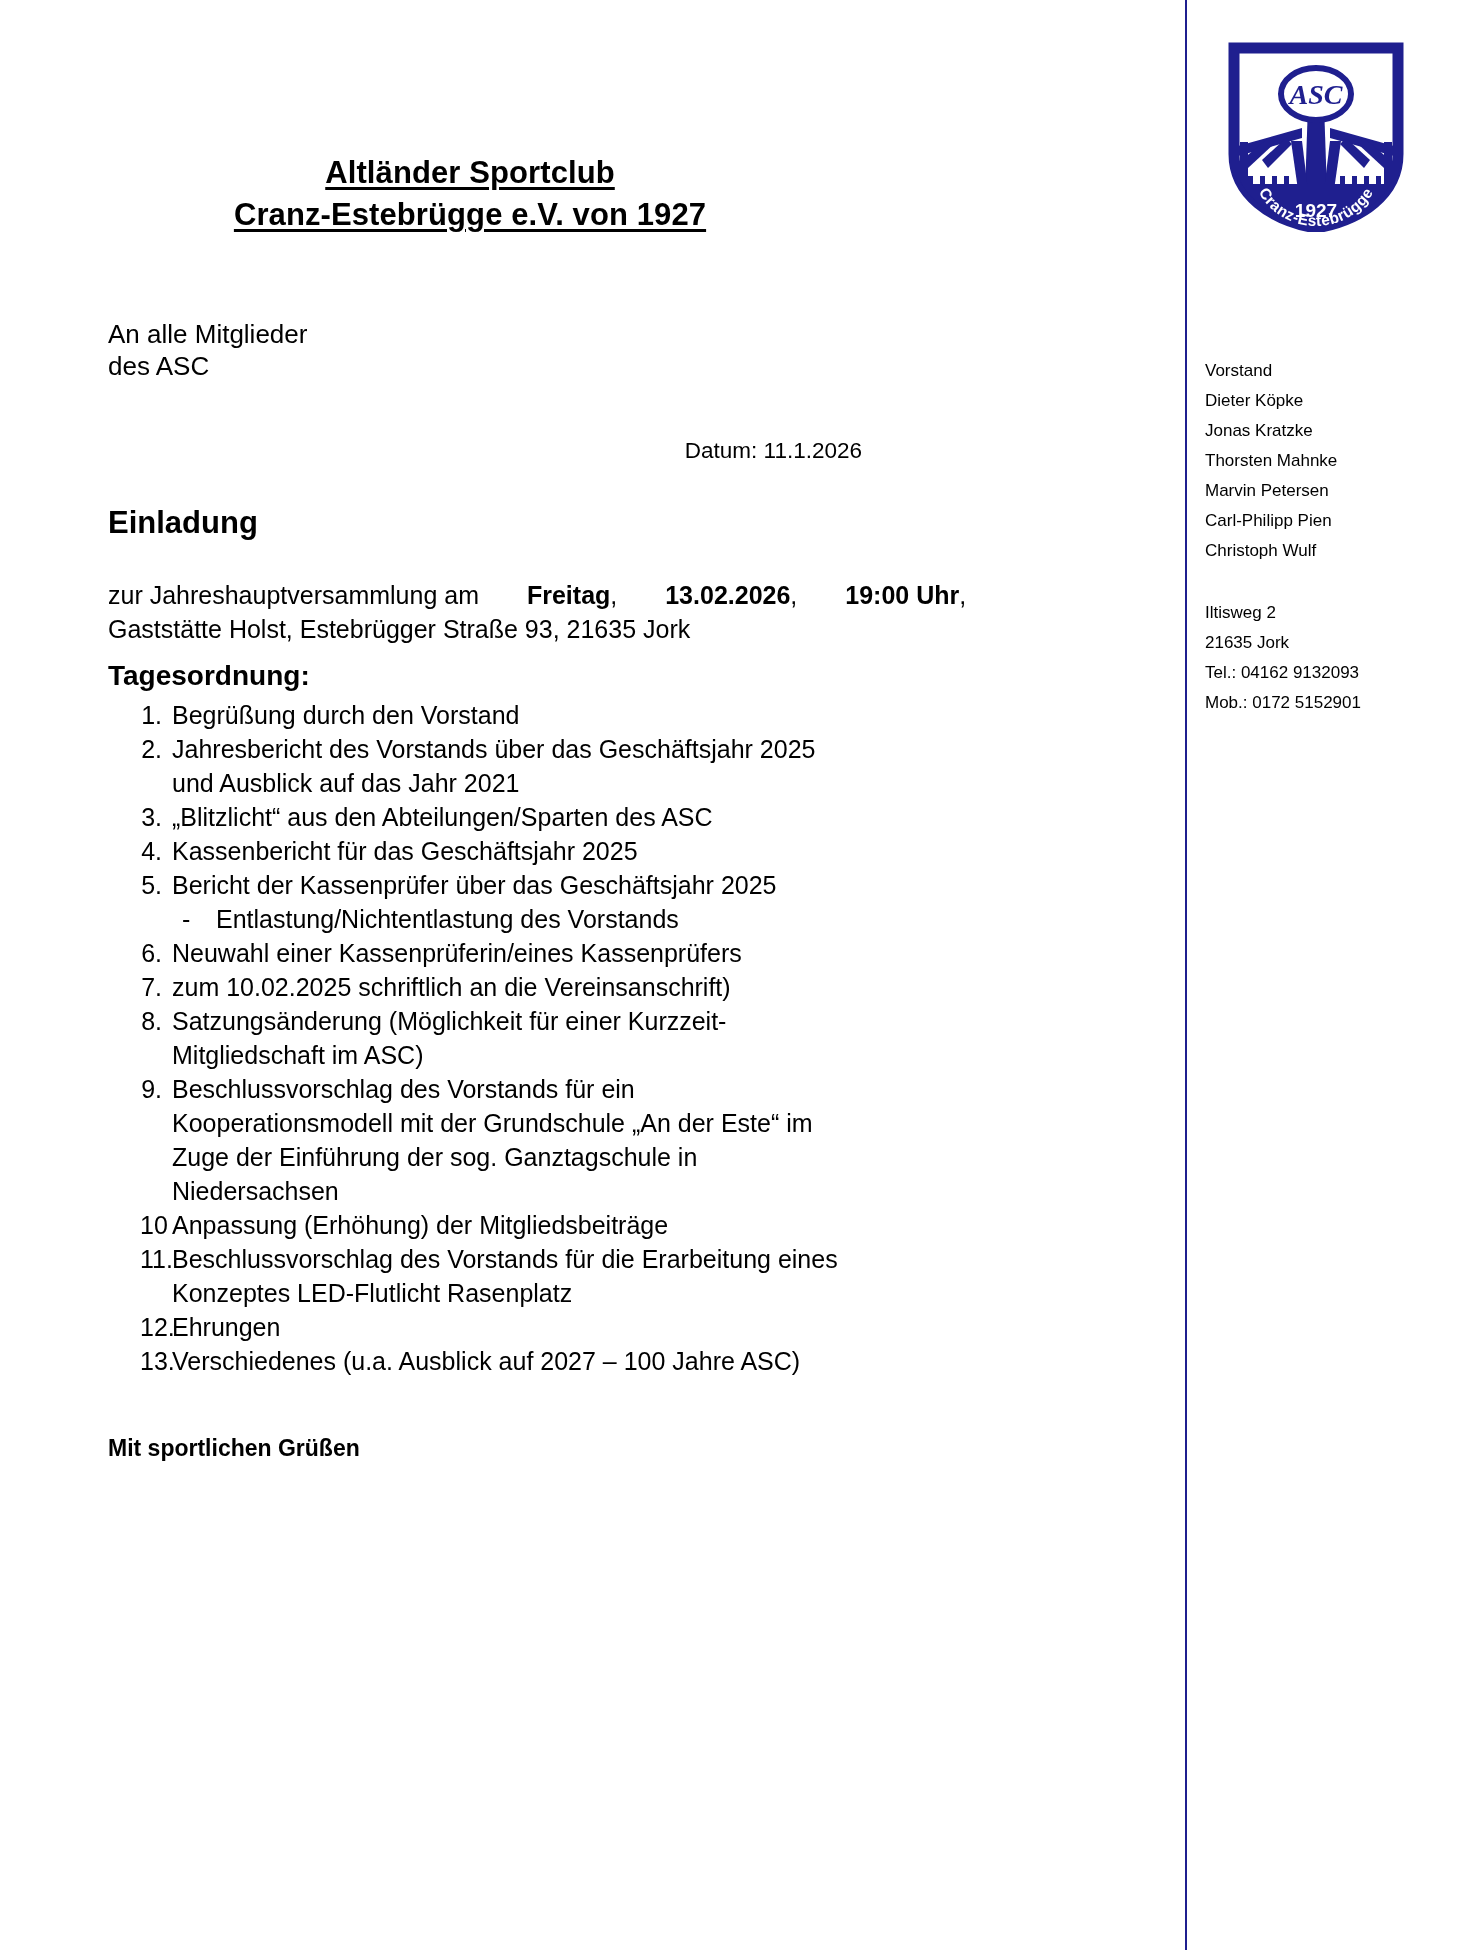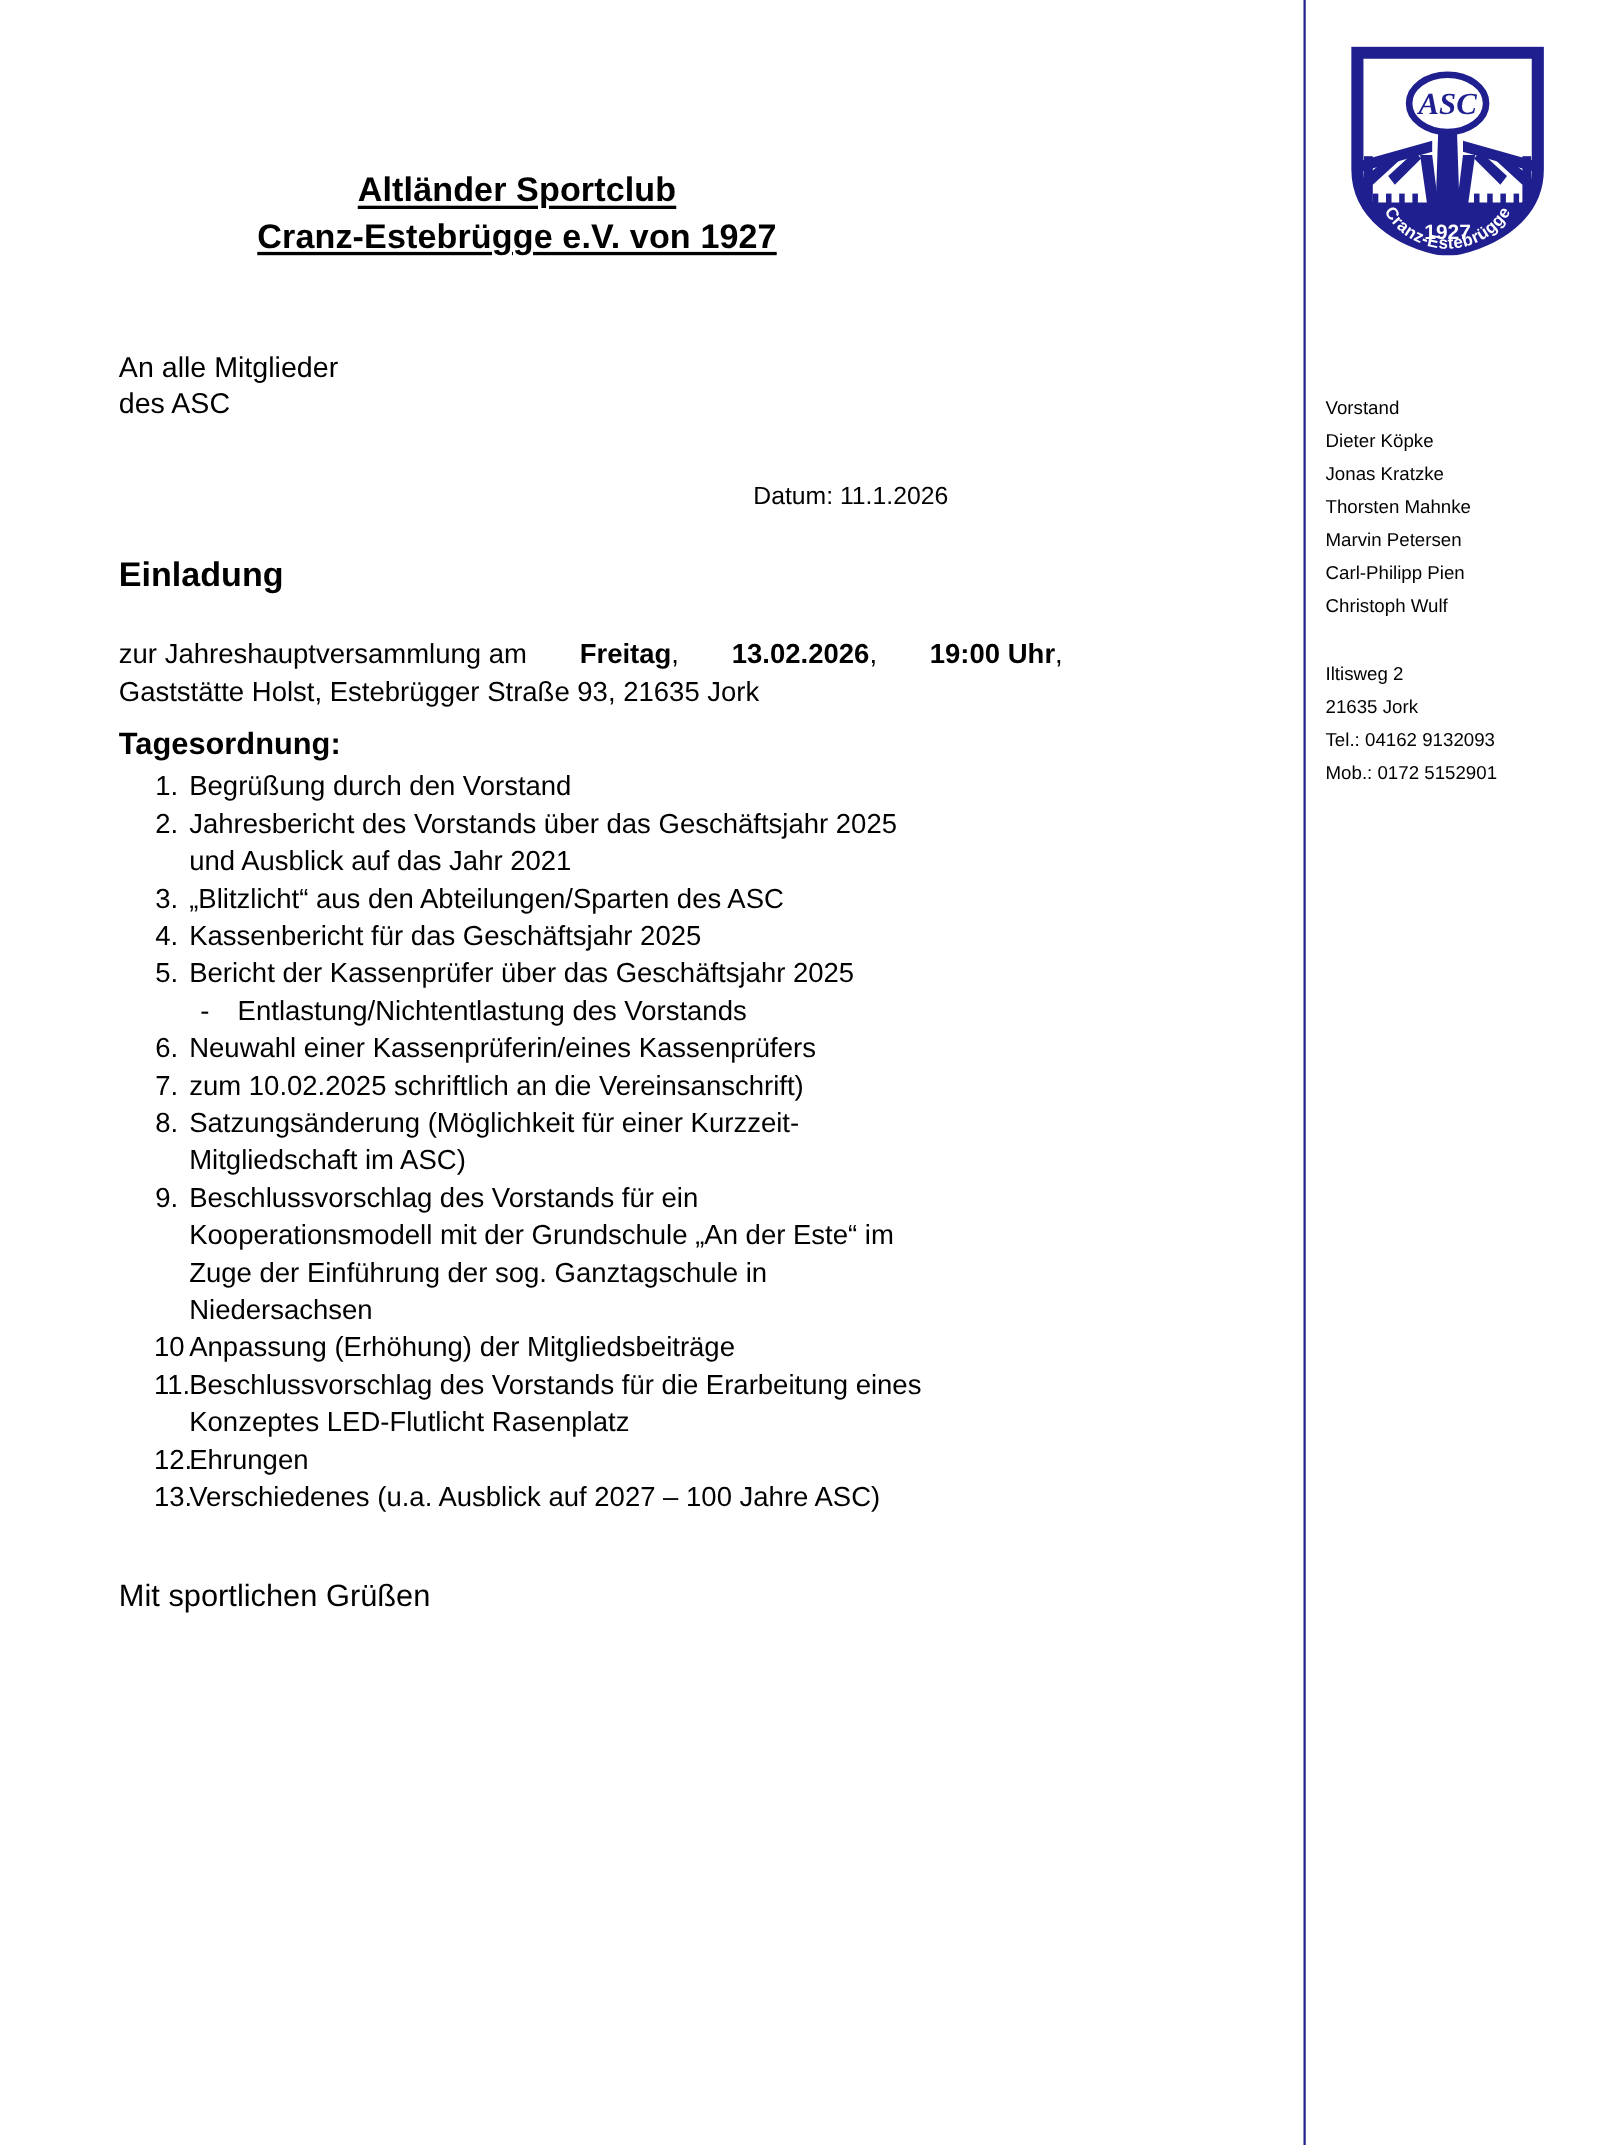--- a/index.html
+++ b/index.html
@@ -144,21 +144,22 @@
   }
   .agenda .sub .dash {
     width: 34px;
     flex: 0 0 34px;
   }
 
   .signoff {
     position: absolute;
     left: 108px;
     top: 1435px;
-    font-size: 28px;
+    font-size: 23px;
+    font-weight: bold;
   }
 
   
   .sidebar {
     position: absolute;
     left: 1205px;
     top: 0;
     width: 255px;
     height: 1950px;
     font-size: 17px;

